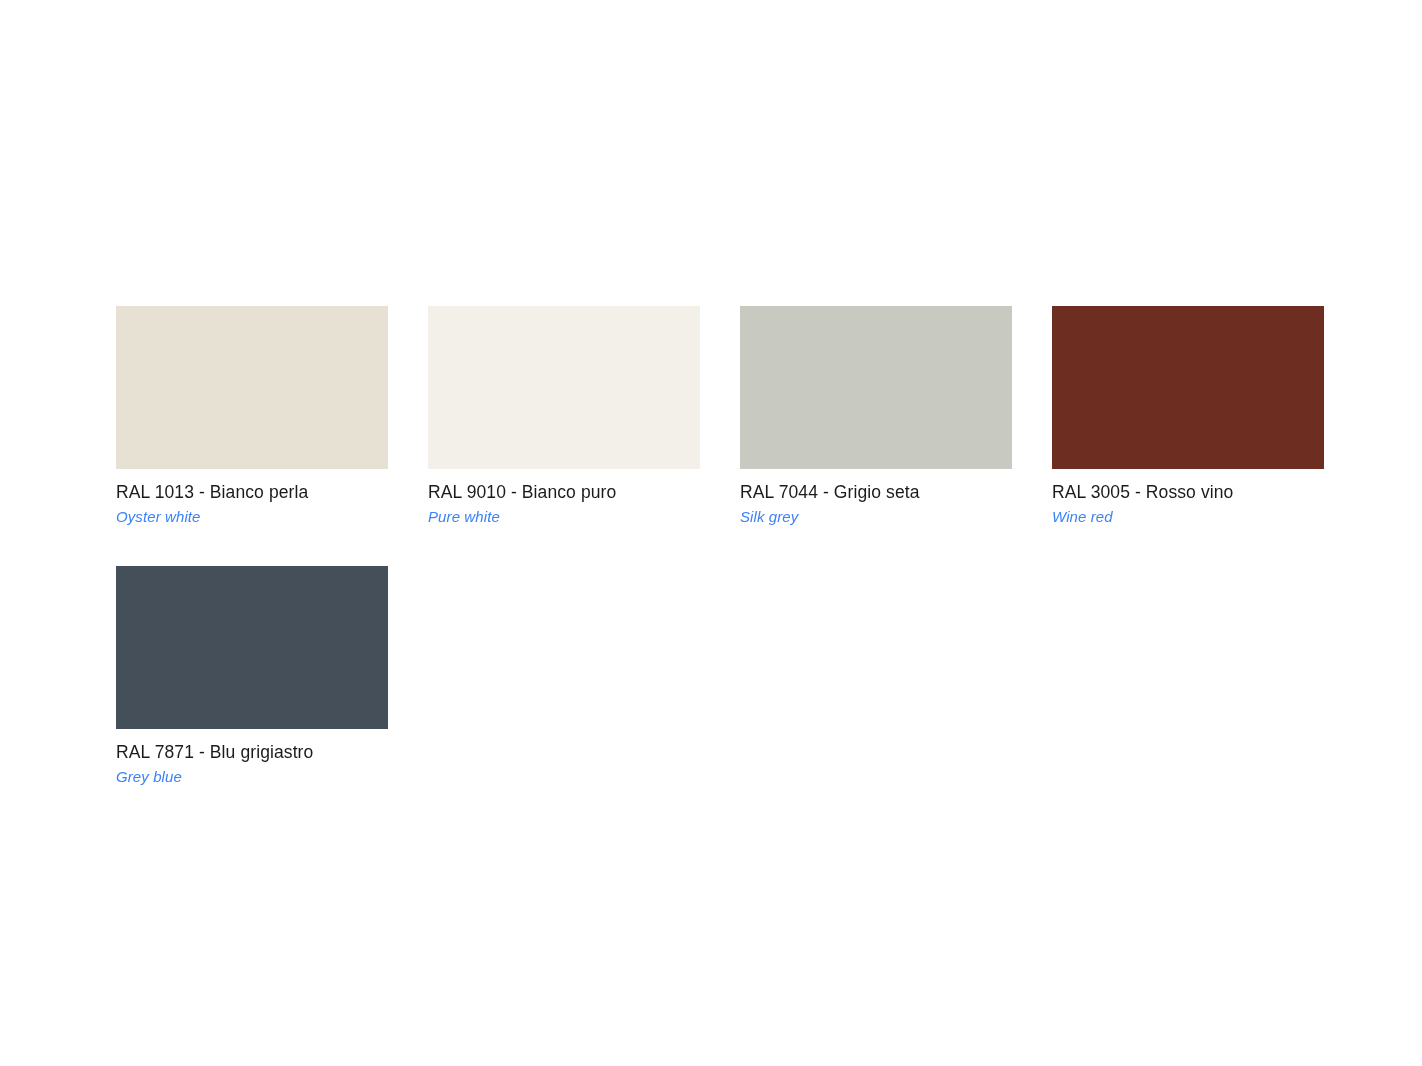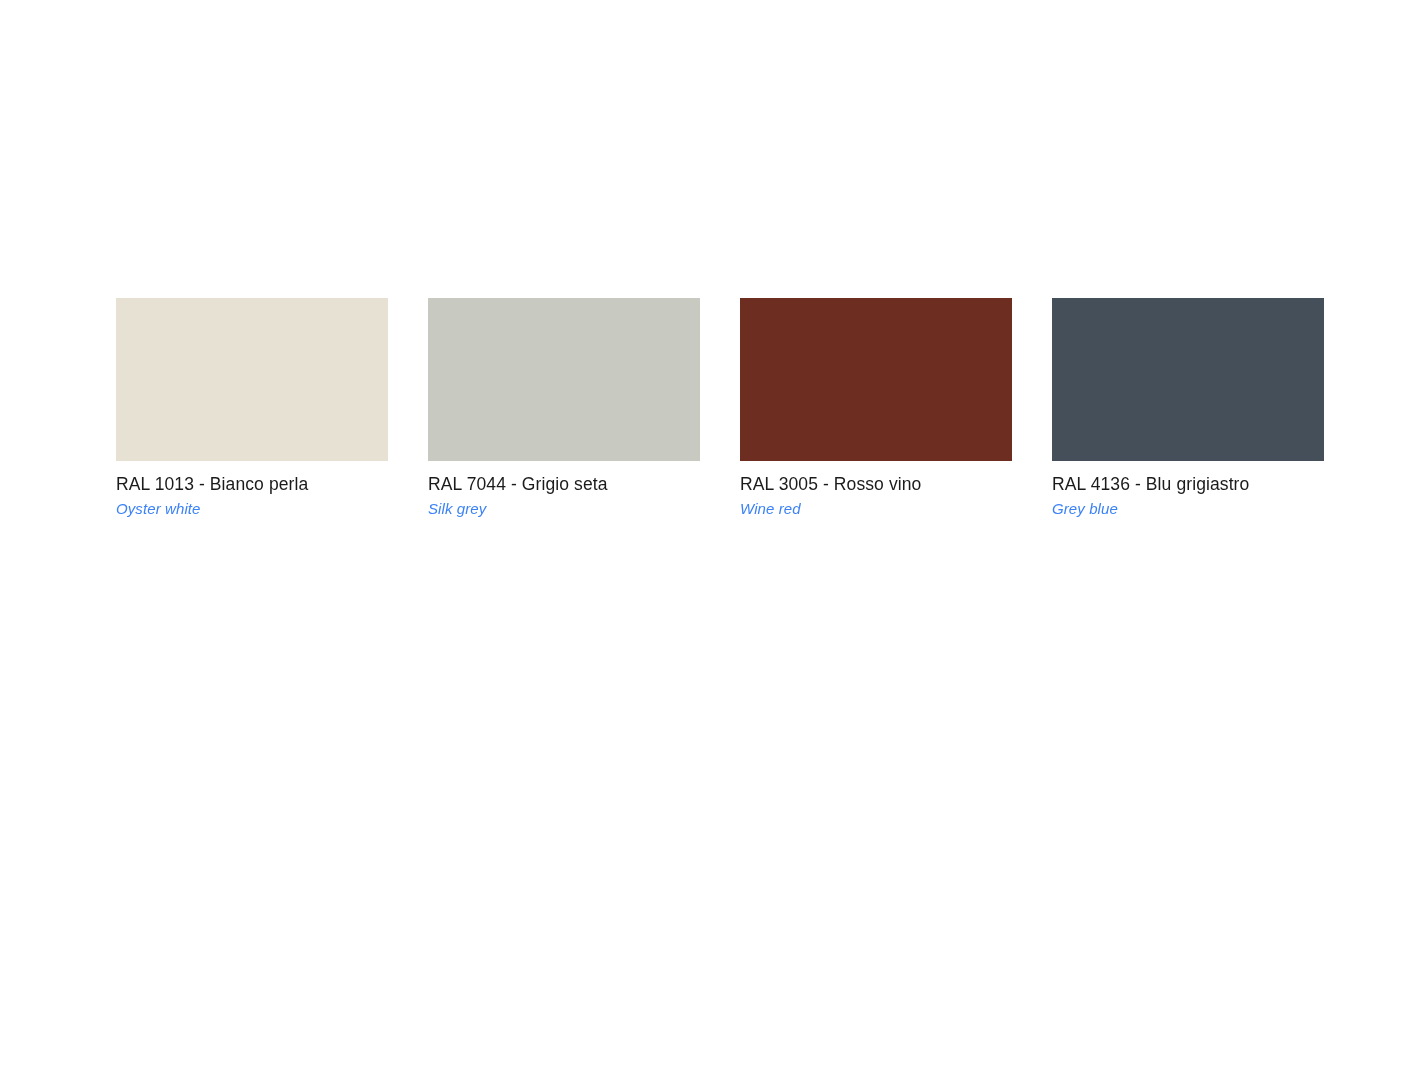--- a/index.html
+++ b/index.html
@@ -16,21 +16,21 @@
     position: relative;
     width: 1422px;
     height: 1066px;
     background: #ffffff;
     overflow: hidden;
   }
 
   .swatch-grid {
     position: absolute;
     left: 116px;
-    top: 298px;
+    top: 306px;
     width: 1178px;
     display: grid;
     grid-template-columns: repeat(4, 272px);
     column-gap: 30px;
     row-gap: 14px;
     gap: 40px;
   }
 
   .swatch-card {
     width: 272px;
@@ -68,37 +68,42 @@
 <div id="palette-page">
 
   <div class="swatch-grid">
 
     <div class="swatch-card">
       <div class="swatch-chip" style="background-color: rgb(231, 225, 212);"></div>
       <div class="swatch-name">RAL 1013 - Bianco perla</div>
       <div class="swatch-translation">Oyster white</div>
     </div>
 
+    <div class="swatch-card">
+      <div class="swatch-chip" style="background-color: rgb(243, 240, 233);"></div>
+      <div class="swatch-name">RAL 9010 - Bianco puro</div>
+      <div class="swatch-translation">Pure white</div>
+    </div>
 
 
     <div class="swatch-card">
       <div class="swatch-chip" style="background-color: rgb(200, 201, 193);"></div>
       <div class="swatch-name">RAL 7044 - Grigio seta</div>
       <div class="swatch-translation">Silk grey</div>
     </div>
 
 
     <div class="swatch-card">
       <div class="swatch-chip" style="background-color: rgb(109, 45, 33);"></div>
       <div class="swatch-name">RAL 3005 - Rosso vino</div>
       <div class="swatch-translation">Wine red</div>
     </div>
 
 
     <div class="swatch-card">
       <div class="swatch-chip" style="background-color: rgb(68, 79, 90);"></div>
-      <div class="swatch-name">RAL 4136 - Blu grigiastro</div>
+      <div class="swatch-name">RAL 7871 - Blu grigiastro</div>
       <div class="swatch-translation">Grey blue</div>
     </div>
 
   </div>
 
 </div>
 
 </body></html>

